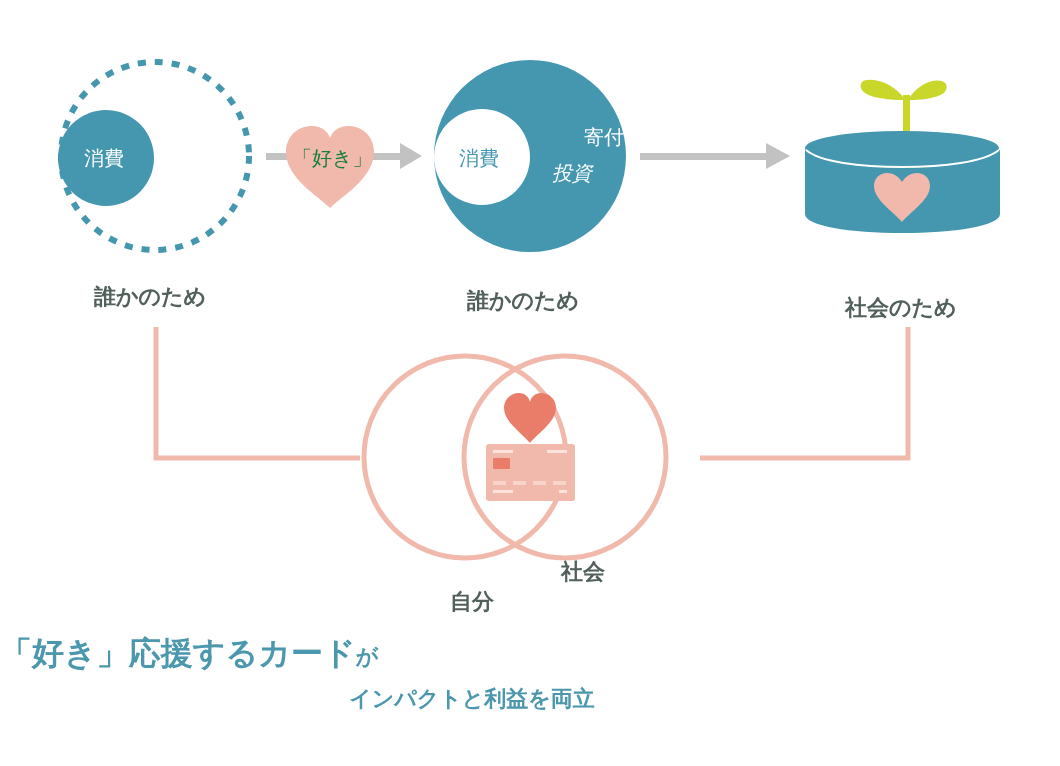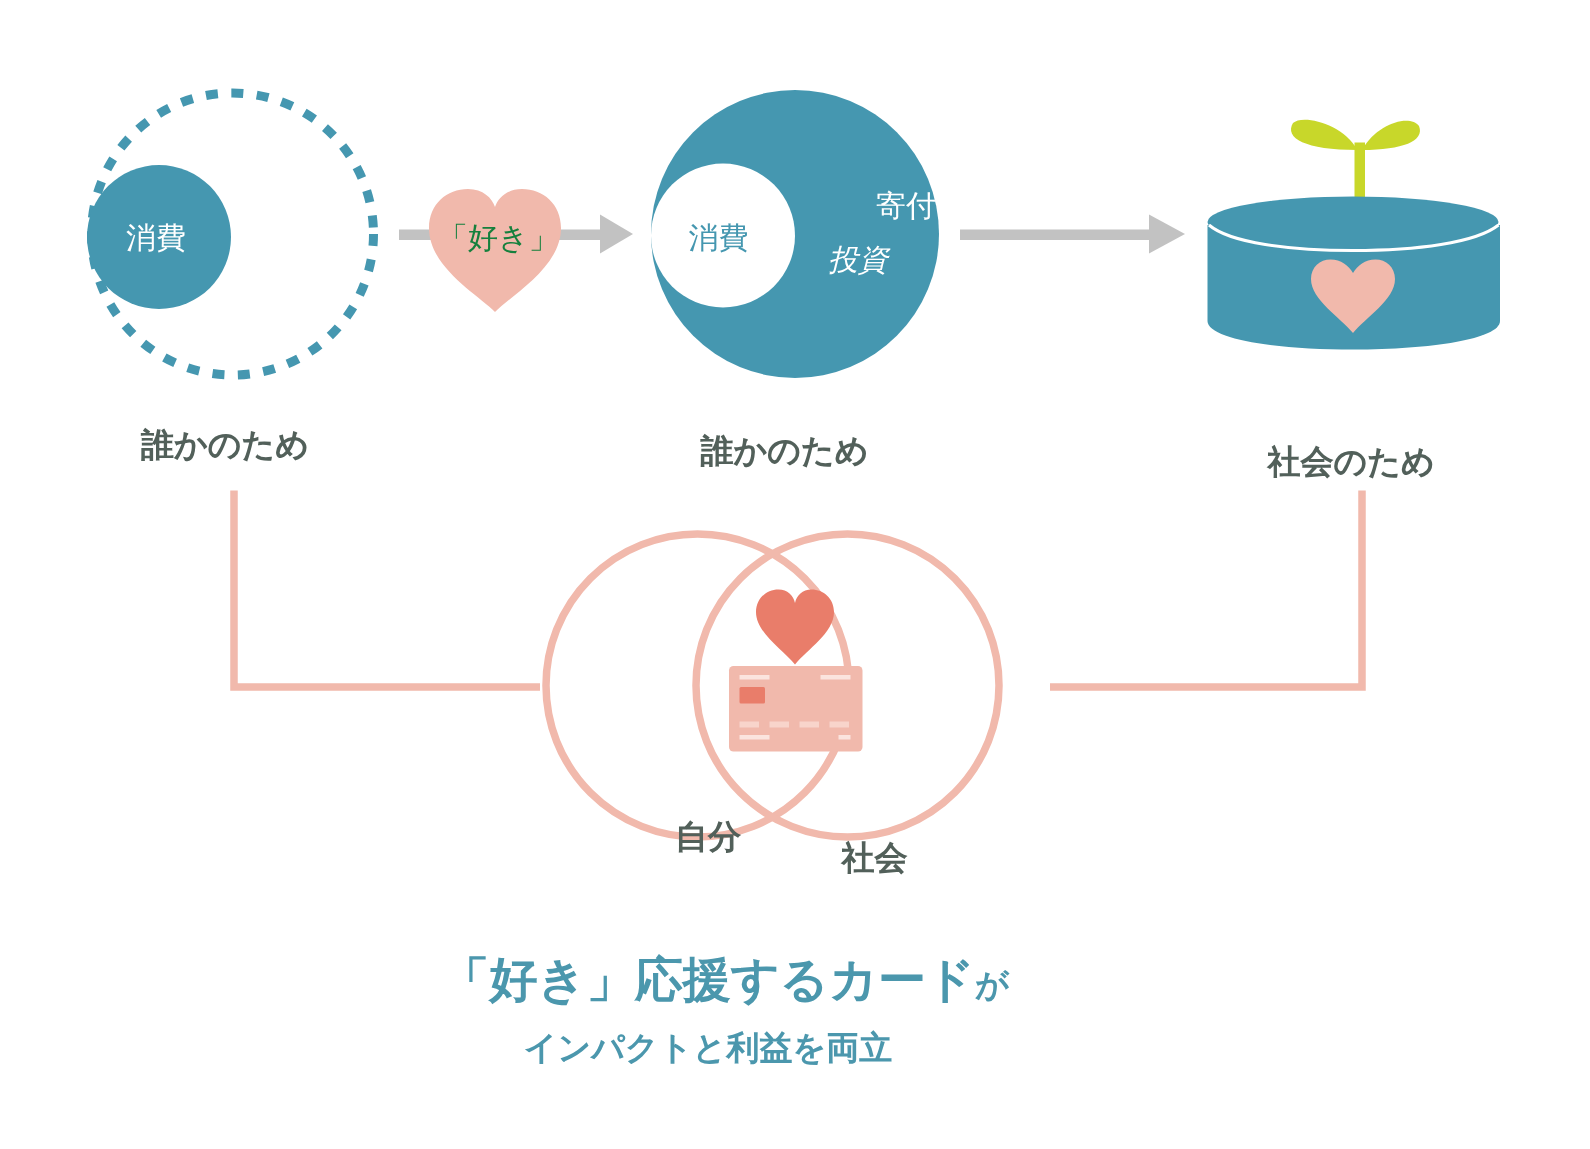--- a/index.html
+++ b/index.html
@@ -1,21 +1,21 @@
 <!DOCTYPE html>
 <html><head>
 <meta charset="utf-8">
 <style>
   html, body { margin:0; padding:0; background:#ffffff; }
   body { width:1060px; height:766px; position:relative; overflow:hidden;
          font-family:"DejaVu Sans", "Liberation Sans", sans-serif; }
   svg#diagram { position:absolute; left:0; top:0; width:1060px; height:766px; }
   .lbl { position:absolute; font-weight:bold; color:#52605a; font-size:22px; letter-spacing:0px; white-space:nowrap; }
   .inner { position:absolute; font-size:20px; white-space:nowrap; }
-  .title1 { position:absolute; left:0; width:967px; top:632px; text-align:center; color:#4b97ad; font-weight:bold; font-size:32px; white-space:nowrap; }
+  .title1 { position:absolute; left:0; width:967px; top:632px; color:#4b97ad; font-weight:bold; font-size:32px; white-space:nowrap; }
   .title1 .small { font-size:22px; }
   .title2 { position:absolute; left:0; width:944px; top:684px; text-align:center; color:#4b97ad; font-weight:bold; font-size:22px; white-space:nowrap; }
 </style>
 </head>
 <body>
 
 <svg id="diagram" viewBox="0 0 1060 766">
 
   <circle cx="155" cy="156" r="94" fill="none" stroke="#4597b0" stroke-width="6" stroke-dasharray="8 9"></circle>
   <circle cx="106" cy="158" r="48" fill="#4597b0"></circle>
@@ -65,19 +65,19 @@
 <div class="inner" style="left:84px; top:145px; color:#ffffff;">消費</div>
 <div class="inner" style="left:292px; top:145px; color:#15803d;">「好き」</div>
 <div class="inner" style="left:459px; top:145px; color:#4597b0;">消費</div>
 <div class="inner" style="left:584px; top:124px; color:#ffffff;">寄付</div>
 <div class="inner" style="left:552px; top:160px; color:#ffffff;font-style:italic;">投資</div>
 
 <div class="lbl" style="left:94px; top:282px;">誰かのため</div>
 <div class="lbl" style="left:467px; top:286px;">誰かのため</div>
 <div class="lbl" style="left:845px; top:293px;">社会のため</div>
 
-<div class="lbl" style="left:450px; top:543px;">自分</div>
+<div class="lbl" style="left:450px; top:587px;">自分</div>
 <div class="lbl" style="left:561px; top:557px;">社会</div>
 
 <div class="title1">
   <span>「好き」応援するカード</span><span class="small">が</span>
 </div>
 <div class="title2">インパクトと利益を両立</div>
 
 </body></html>

